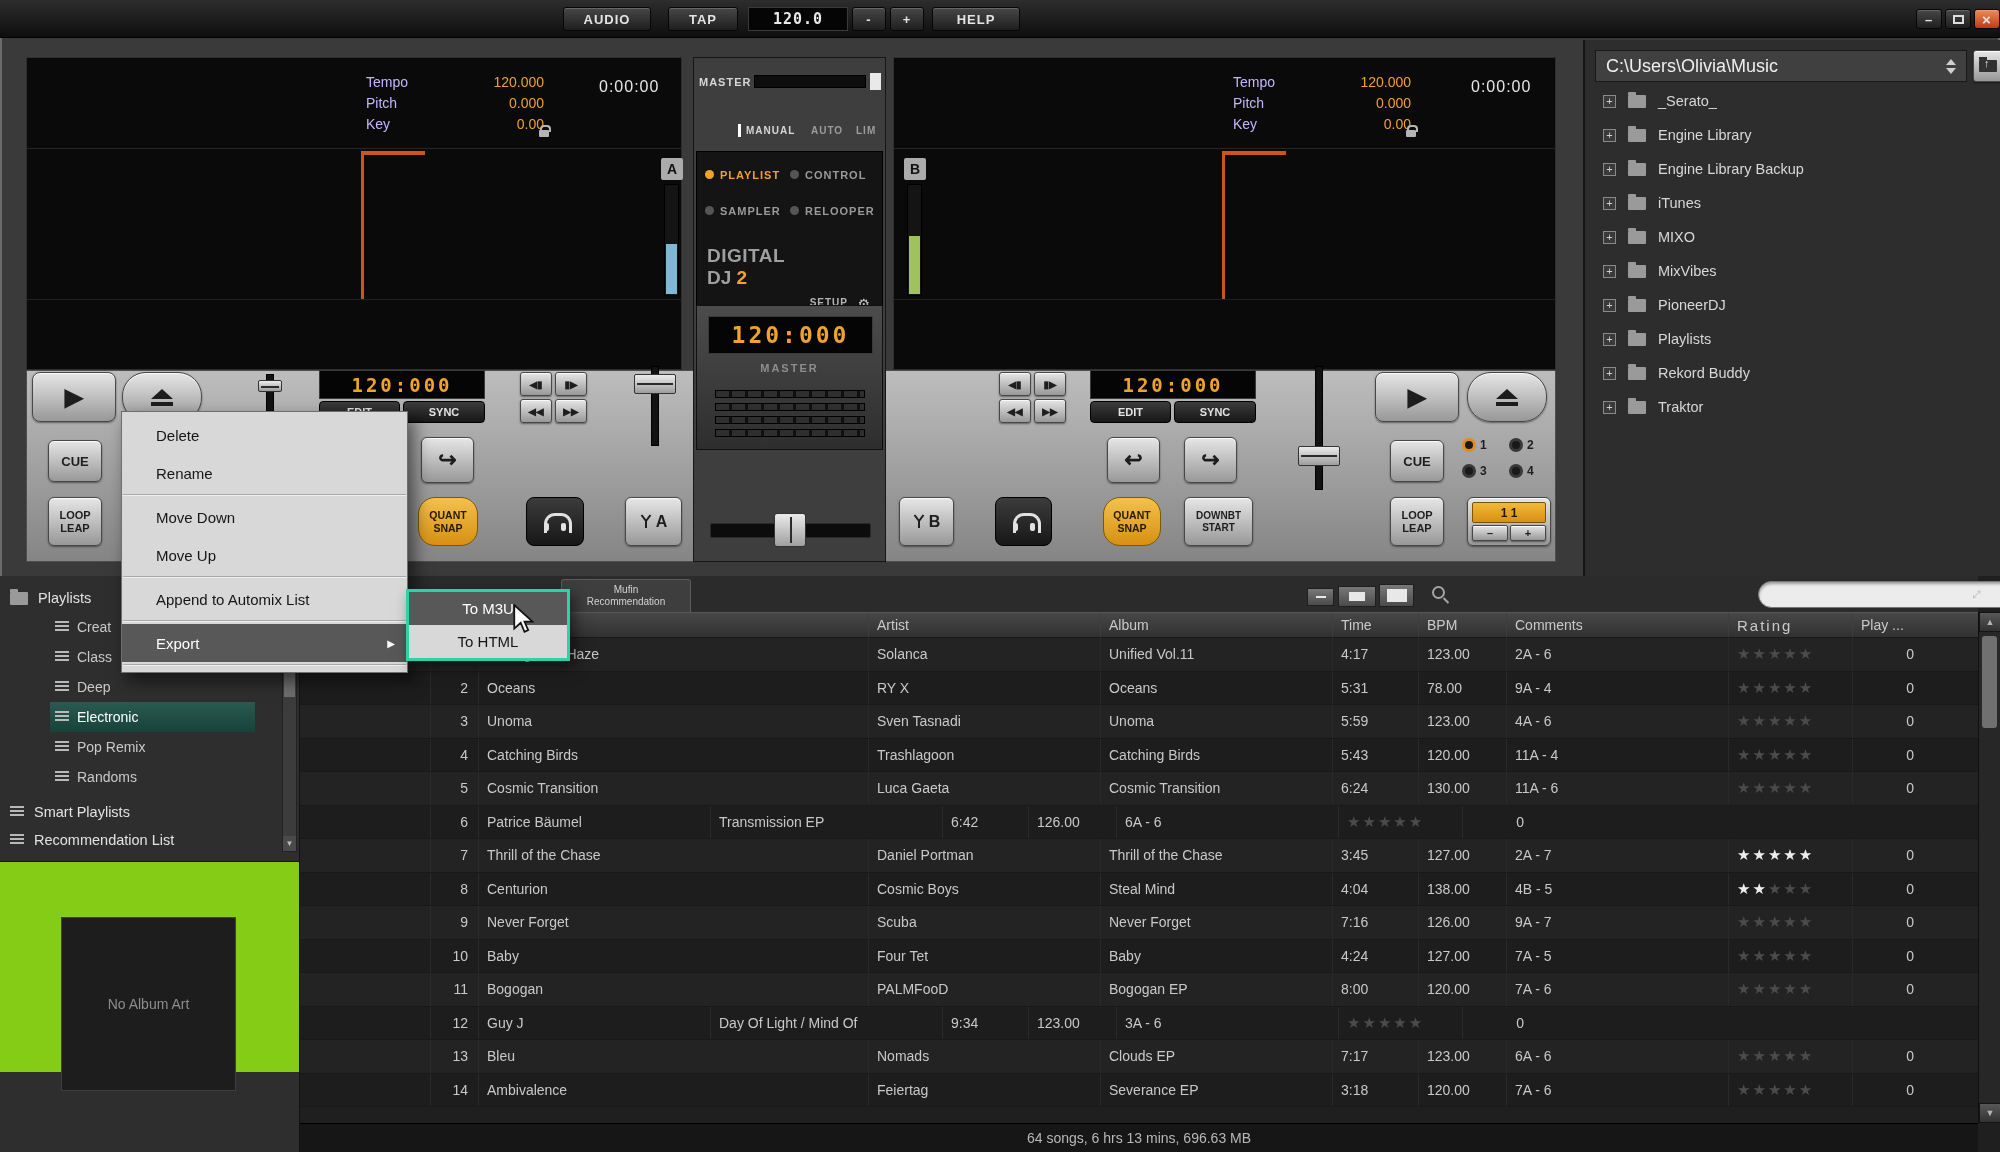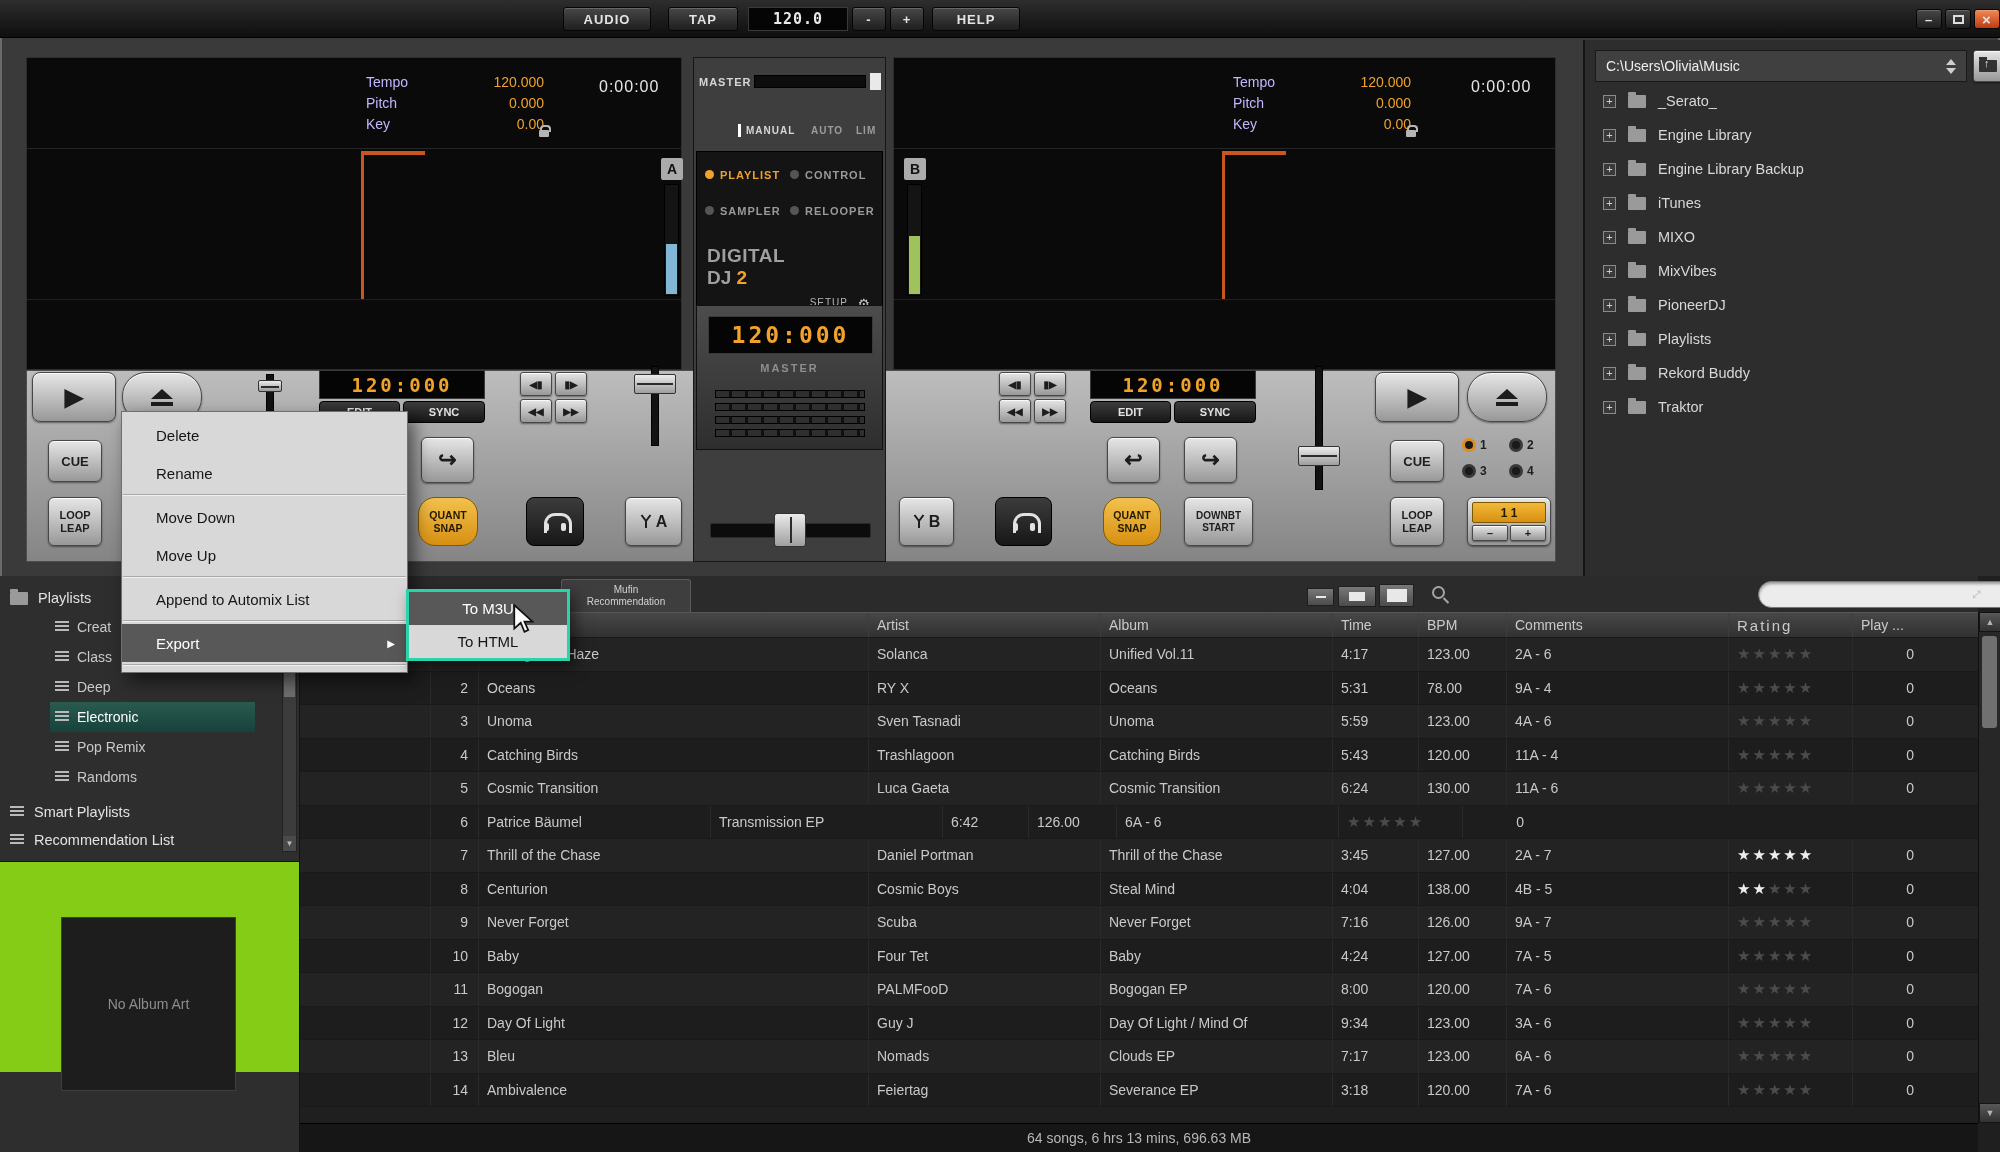--- a/index.html
+++ b/index.html
@@ -59,21 +59,21 @@
   .ctx{position:absolute;left:121px;top:411px;width:287px;background:#d8d8d8;border:1px solid #6f6f6f;box-shadow:6px 8px 16px rgba(0,0,0,.55);padding:4px 0;z-index:50}
   .ctx-item{height:38px;display:flex;align-items:center;padding-left:34px;font-size:15px;color:#151515}
   .ctx-item.hl{background:#585858;color:#fff}
   .ctx-sep{height:2px;margin:2px 1px;border-top:1px solid #a9a9a9;border-bottom:1px solid #efefef}
   .submenu{position:absolute;left:406px;top:589px;width:164px;background:#d8d8d8;border:3px solid #2bd3a8;box-shadow:5px 6px 14px rgba(0,0,0,.5);z-index:51}
   .sub-item{height:33px;display:flex;align-items:center;justify-content:center;font-size:15px;color:#151515}
   .sub-item.hl{background:#585858;color:#fff}
 
   
   .files{position:absolute;left:1583px;top:40px;width:417px;height:536px;background:#2d2d2d;border-left:2px solid #151515}
-  .pathbar{position:absolute;left:10px;top:10px;width:372px;height:32px;background:#404040;border:1px solid #191919;display:flex;align-items:center;padding:8px 10px;color:#efefef;font-size:14px}
+  .pathbar{position:absolute;left:10px;top:10px;width:372px;height:32px;background:#404040;border:1px solid #191919;display:flex;align-items:center;padding:8px 10px;color:#efefef;font-size:18px}
   .tri{width:0;height:0;border-left:5px solid transparent;border-right:5px solid transparent}
   .tri.up{border-bottom:6px solid #cecece;margin-bottom:3px}
   .tri.down{border-top:6px solid #cecece}
   .frow{height:34px;display:flex;align-items:center;padding-left:18px;gap:12px;color:#d8d8d8;font-size:14.5px}
   .expander{width:13px;height:13px;background:#3a3a3a;border:1px solid #8a8a8a;color:#d0d0d0;font-size:11px;line-height:10px;text-align:center;flex:0 0 13px}
   .icon-folder{position:relative;width:18px;height:13px;background:#9a9a9a;border-radius:1px;flex:0 0 18px;display:inline-block}
   .icon-folder::before{content:"";position:absolute;top:-3px;left:0;width:8px;height:3px;background:#9a9a9a;border-radius:1px 1px 0 0}
   .up-folder{position:relative;width:18px;height:12px;background:#323232;border-radius:1px}
   .up-folder::before{content:"";position:absolute;top:-3px;left:0;width:8px;height:3px;background:#323232}
   .up-folder::after{content:"↑";position:absolute;left:5px;top:-3px;color:#e8e8e8;font-size:11px;font-weight:bold}
@@ -188,21 +188,21 @@
       <span class="dot" style="position:absolute;left:8px;top:18px;background:#f0a22b"></span>
       <span class="m-label" style="left:23px;top:17px;color:#f0a22b;font-size:11px">PLAYLIST</span>
       <span class="dot" style="position:absolute;left:93px;top:18px;background:#555"></span>
       <span class="m-label" style="left:108px;top:17px;color:#9a9a9a;font-size:11px">CONTROL</span>
       <span class="dot" style="position:absolute;left:8px;top:54px;background:#555"></span>
       <span class="m-label" style="left:23px;top:53px;color:#9a9a9a;font-size:11px">SAMPLER</span>
       <span class="dot" style="position:absolute;left:93px;top:54px;background:#555"></span>
       <span class="m-label" style="left:108px;top:53px;color:#9a9a9a;font-size:11px">RELOOPER</span>
       <div style="position:absolute;left:10px;top:93px;font-size:19px;font-weight:bold;color:#9f9f9f;letter-spacing:.5px">DIGITAL</div>
       <div style="position:absolute;left:10px;top:115px;font-size:19px;font-weight:bold"><span style="color:#9f9f9f">DJ</span> <span style="color:#f0a22b">2</span></div>
-      <div style="position:absolute;right:34px;bottom:10px;font-size:10px;font-weight:normal;color:#b5b5b5;letter-spacing:1px">SETUP</div>
+      <div style="position:absolute;right:34px;bottom:10px;font-size:10px;font-weight:bold;color:#b5b5b5;letter-spacing:1px">SETUP</div>
       <div style="position:absolute;right:12px;bottom:6px;font-size:14px;color:#c9c9c9">⚙</div>
     </div>
 
     <div class="m-display">
       <div class="seg" style="position:absolute;left:11px;top:10px;width:165px;height:38px;font-size:23px">120:000</div>
       <div style="position:absolute;left:0;right:0;top:56px;text-align:center;color:#8e8e8e;font-size:11px;font-weight:bold;letter-spacing:2px">MASTER</div>
       <div class="m-meterrow" style="top:84px"></div>
       <div class="m-meterrow" style="top:97px"></div>
       <div class="m-meterrow" style="top:110px"></div>
       <div class="m-meterrow" style="top:123px"></div>
@@ -686,21 +686,20 @@
             <span class="star">★</span>
             <span class="star">★</span>
             <span class="star">★</span>
           </div>
           <div class="tc c-play">0</div>
         </div>
 
         <div class="trow">
           <div class="tc c-art" style="border-left:none"></div>
           <div class="tc c-num">12</div>
-          <div class="tc c-title">Day Of Light</div>
           <div class="tc c-artist">Guy J</div>
           <div class="tc c-album">Day Of Light / Mind Of</div>
           <div class="tc c-time">9:34</div>
           <div class="tc c-bpm">123.00</div>
           <div class="tc c-comments">3A - 6</div>
           <div class="tc c-rating">
             <span class="star">★</span>
             <span class="star">★</span>
             <span class="star">★</span>
             <span class="star">★</span>

